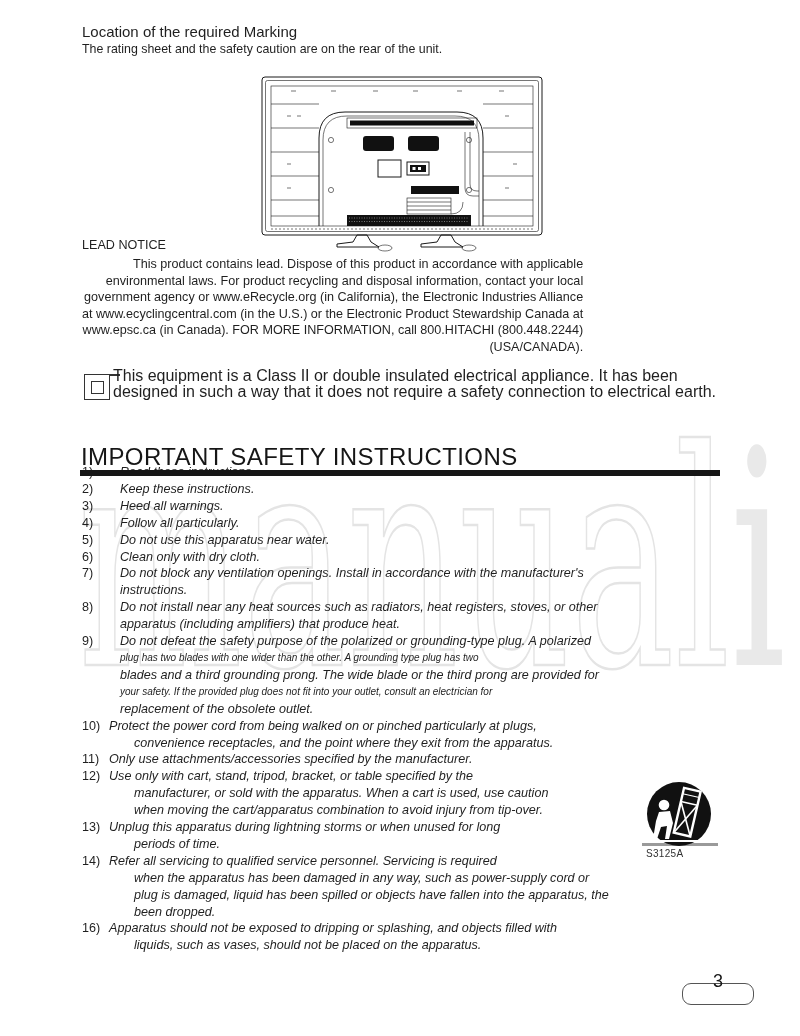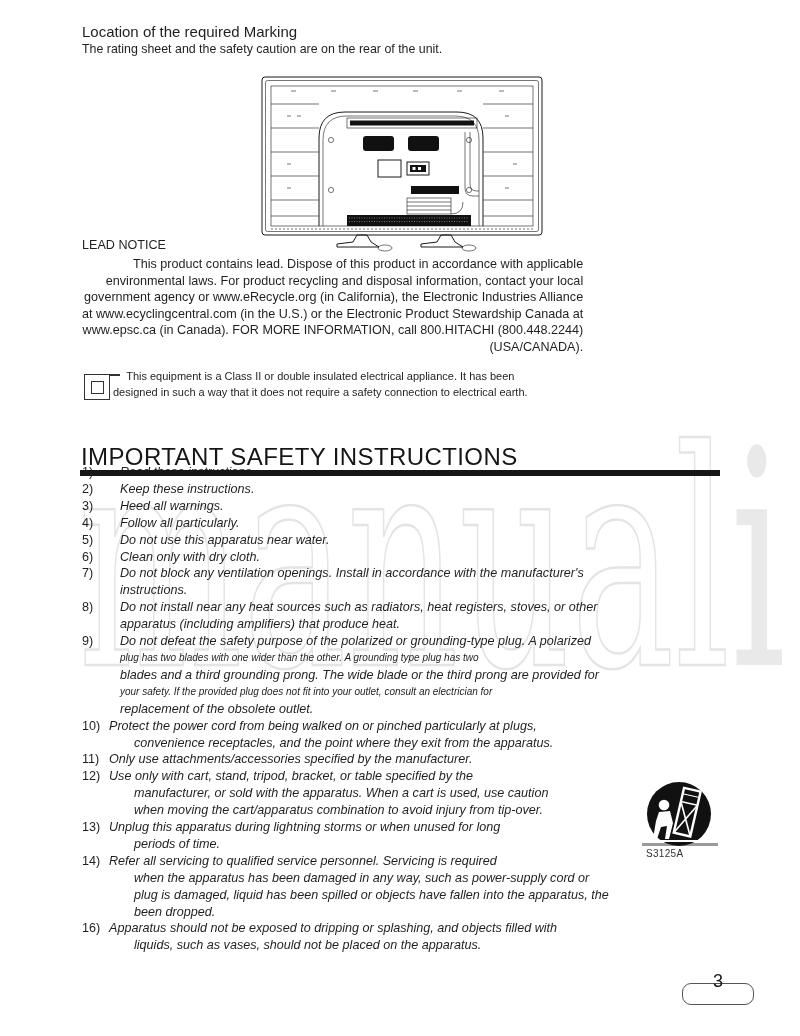--- a/index.html
+++ b/index.html
@@ -31,21 +31,21 @@
 
   
   #lead-title{left:82px;top:238px;font-size:12.6px;z-index:2;}
   #lead-body{left:82px;top:256px;font-size:12.6px;z-index:2;}
   #lead-body .ln{line-height:16.6px;text-align:right;}
 
   
   #class2-icon{left:84px;top:374px;width:26px;height:26px;border:1.5px solid #333;z-index:2;box-sizing:border-box;}
   #class2-inner{position:absolute;left:6px;top:6px;width:11px;height:11px;border:1.5px solid #333;}
   #class2-line{left:110px;top:374px;width:10px;height:1.5px;background:#333;z-index:2;}
-  #class2-text{left:113px;top:368px;font-size:11px;z-index:2;text-align:center;}
+  #class2-text{left:113px;top:368px;font-size:16px;z-index:2;}
   #class2-text .ln{line-height:16.4px;}
 
   
   #safety-heading{left:81px;top:443px;font-size:24px;letter-spacing:0.4px;z-index:2;color:#161616;}
   #heading-rule{left:80px;top:470px;width:640px;height:6px;background:#161616;z-index:5;}
   #safety-list{left:82px;top:464px;font-size:12.6px;z-index:2;width:620px;}
   .item{position:relative;padding-left:38px;}
   .item.wide{padding-left:27px;}
   .item .num{position:absolute;left:0;top:0;line-height:16.9px;}
   .item .ln{line-height:16.9px;white-space:pre;font-style:italic;}

